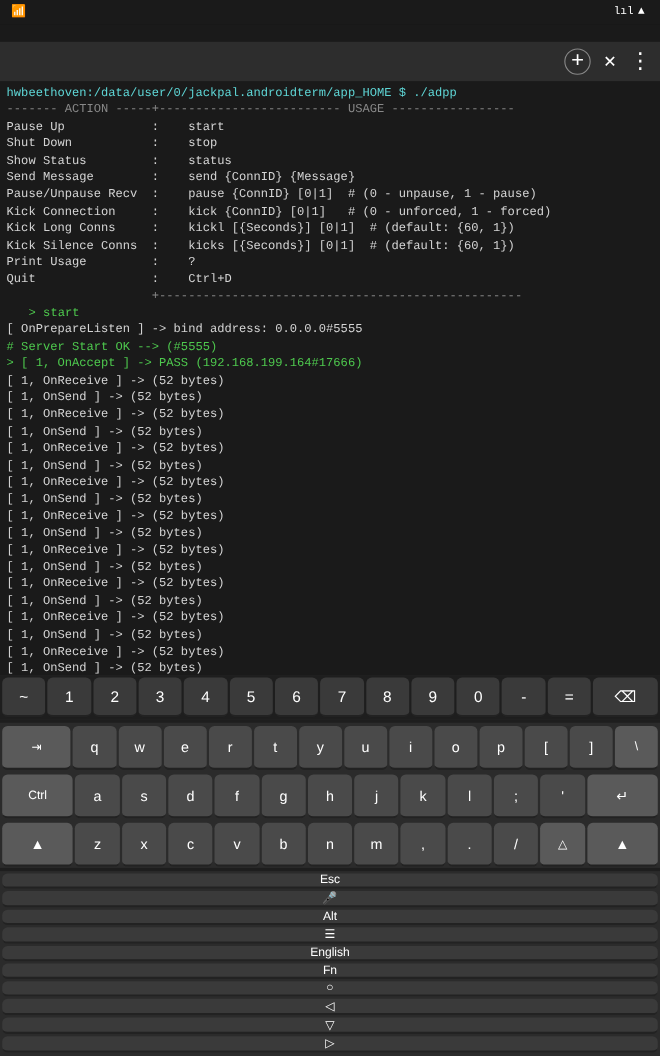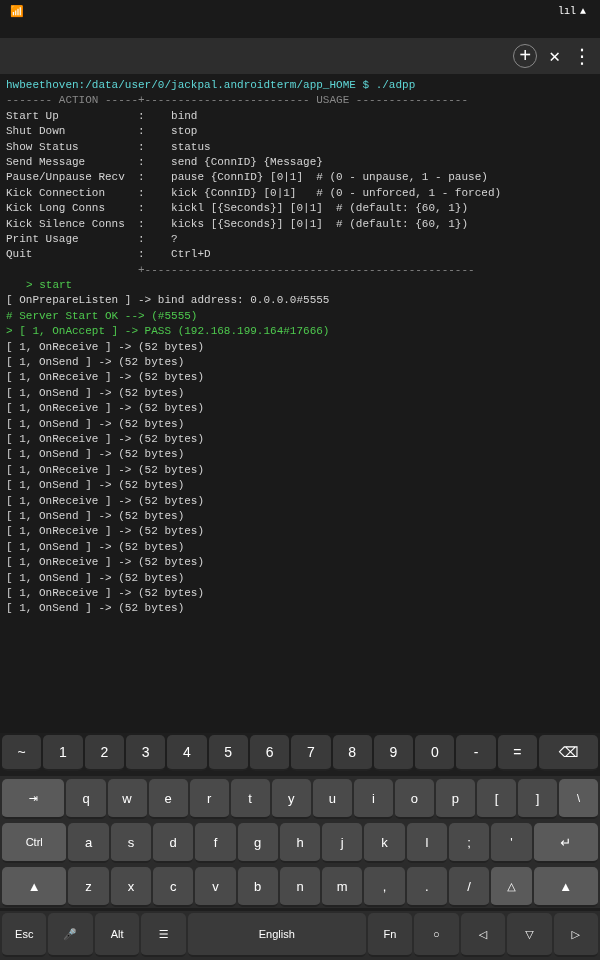--- a/index.html
+++ b/index.html
@@ -130,20 +130,21 @@
       height: 3px;
       background: #1e1e1e;
     }
 
     
     #bottom-row {
       display: flex;
       gap: 2px;
       padding: 2px 2px 3px 2px;
       background: #2b2b2b;
+      flex-direction: column;
     }
     #bottom-row .kb-key {
       height: 44px;
     }
   </style>
 </head>
 <body>
 
 <div id="status-bar">
   <div id="status-bar-left">
@@ -174,21 +175,21 @@
     <span style="font-size:20px; border:1px solid #888; border-radius:50%; width:24px; height:24px; display:flex; align-items:center; justify-content:center;">+</span>
     <span style="font-size:18px;">✕</span>
     <span style="font-size:20px;">⋮</span>
   </div>
 </div>
 
 <div id="terminal">
   <div id="terminal-lines">
       <div class="term-line" style="color: rgb(95, 215, 215);">hwbeethoven:/data/user/0/jackpal.androidterm/app_HOME $ ./adpp</div>
       <div class="term-line" style="color: rgb(136, 136, 136); font-family: Liberation Mono, monospace;">------- ACTION -----+------------------------- USAGE -----------------</div>
-      <div class="term-line">Start Up            :    bind</div>
+      <div class="term-line">Pause Up            :    start</div>
       <div class="term-line">Shut Down           :    stop</div>
       <div class="term-line">Show Status         :    status</div>
       <div class="term-line">Send Message        :    send {ConnID} {Message}</div>
       <div class="term-line">Pause/Unpause Recv  :    pause {ConnID} [0|1]  # (0 - unpause, 1 - pause)</div>
       <div class="term-line">Kick Connection     :    kick {ConnID} [0|1]   # (0 - unforced, 1 - forced)</div>
       <div class="term-line">Kick Long Conns     :    kickl [{Seconds}] [0|1]  # (default: {60, 1})</div>
       <div class="term-line">Kick Silence Conns  :    kicks [{Seconds}] [0|1]  # (default: {60, 1})</div>
       <div class="term-line">Print Usage         :    ?</div>
       <div class="term-line">Quit                :    Ctrl+D</div>
       <div class="term-line" style="color: rgb(136, 136, 136);">                    +--------------------------------------------------</div>

